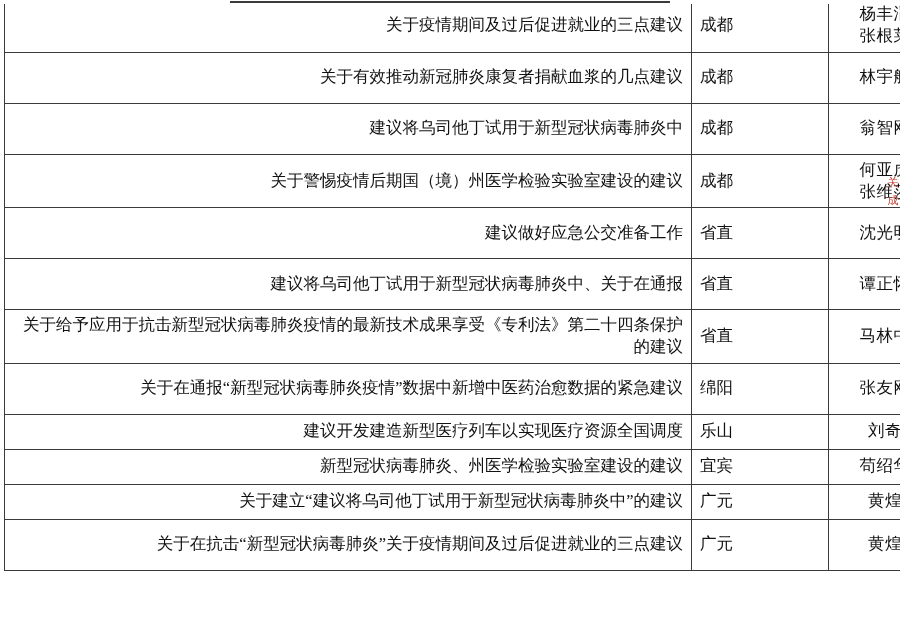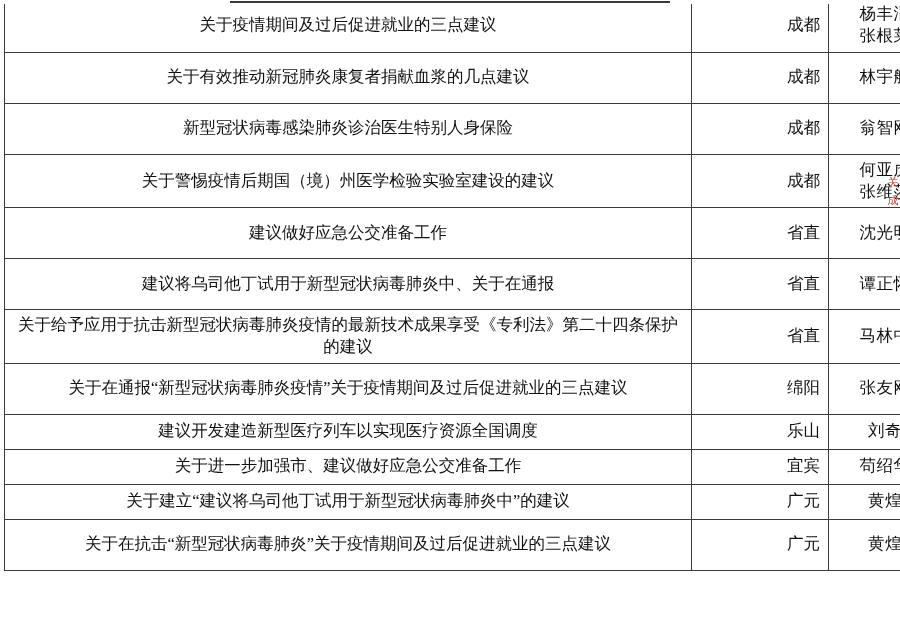--- a/index.html
+++ b/index.html
@@ -32,27 +32,27 @@
     padding: 4px 8px;
     vertical-align: middle;
     font-size: 16.5px;
     line-height: 1.35;
     color: #111;
     background: #fff;
     word-break: break-all;
   }
   td.col-title {
     width: 670px;
-    text-align: center;
+    text-align: right;
     padding-left: 10px;
     padding-right: 10px;
   }
   td.col-region {
     width: 120px;
-    text-align: right;
+    text-align: left;
   }
   td.col-person {
     width: 96px;
     text-align: center;
     white-space: pre-line;
     letter-spacing: 0.5px;
   }
   tr.h2 td { height: 42px; }
   tr.h1 td { height: 26px; }
   .top-strip {
@@ -99,21 +99,21 @@
         <td class="col-region">成都</td>
         <td class="col-person">杨丰滔
 张根莱</td>
       </tr>
       <tr class="h2">
         <td class="col-title">关于有效推动新冠肺炎康复者捐献血浆的几点建议</td>
         <td class="col-region">成都</td>
         <td class="col-person">林宇航</td>
       </tr>
       <tr class="h2">
-        <td class="col-title">新型冠状病毒感染肺炎诊治医生特别人身保险</td>
+        <td class="col-title">建议将乌司他丁试用于新型冠状病毒肺炎中</td>
         <td class="col-region">成都</td>
         <td class="col-person">翁智刚</td>
       </tr>
       <tr class="h2">
         <td class="col-title">关于警惕疫情后期国（境）州医学检验实验室建设的建议</td>
         <td class="col-region">成都</td>
         <td class="col-person">何亚虎
 张维莎</td>
       </tr>
       <tr class="h2">
@@ -125,31 +125,31 @@
         <td class="col-title">建议将乌司他丁试用于新型冠状病毒肺炎中、关于在通报</td>
         <td class="col-region">省直</td>
         <td class="col-person">谭正怀</td>
       </tr>
       <tr class="h2">
         <td class="col-title">关于给予应用于抗击新型冠状病毒肺炎疫情的最新技术成果享受《专利法》第二十四条保护的建议</td>
         <td class="col-region">省直</td>
         <td class="col-person">马林中</td>
       </tr>
       <tr class="h2">
-        <td class="col-title">关于在通报“新型冠状病毒肺炎疫情”关于疫情期间及过后促进就业的三点建议</td>
+        <td class="col-title">关于在通报“新型冠状病毒肺炎疫情”数据中新增中医药治愈数据的紧急建议</td>
         <td class="col-region">绵阳</td>
         <td class="col-person">张友刚</td>
       </tr>
       <tr class="h1">
         <td class="col-title">建议开发建造新型医疗列车以实现医疗资源全国调度</td>
         <td class="col-region">乐山</td>
         <td class="col-person">刘奇</td>
       </tr>
       <tr class="h1">
-        <td class="col-title">关于进一步加强市、建议做好应急公交准备工作</td>
+        <td class="col-title">新型冠状病毒肺炎、州医学检验实验室建设的建议</td>
         <td class="col-region">宜宾</td>
         <td class="col-person">苟绍华</td>
       </tr>
       <tr class="h1">
         <td class="col-title">关于建立“建议将乌司他丁试用于新型冠状病毒肺炎中”的建议</td>
         <td class="col-region">广元</td>
         <td class="col-person">黄煌</td>
       </tr>
       <tr class="h2">
         <td class="col-title">关于在抗击“新型冠状病毒肺炎”关于疫情期间及过后促进就业的三点建议</td>

